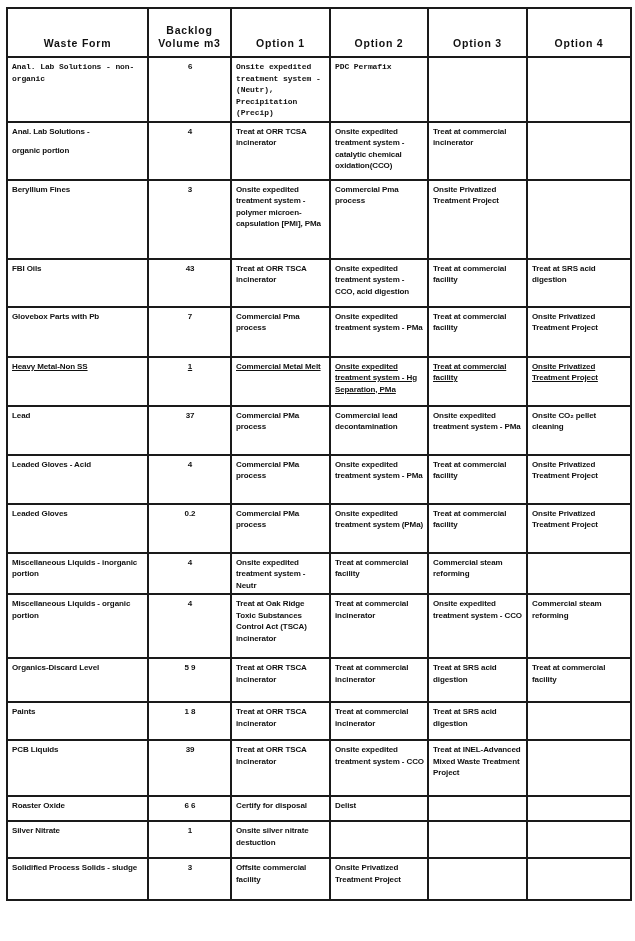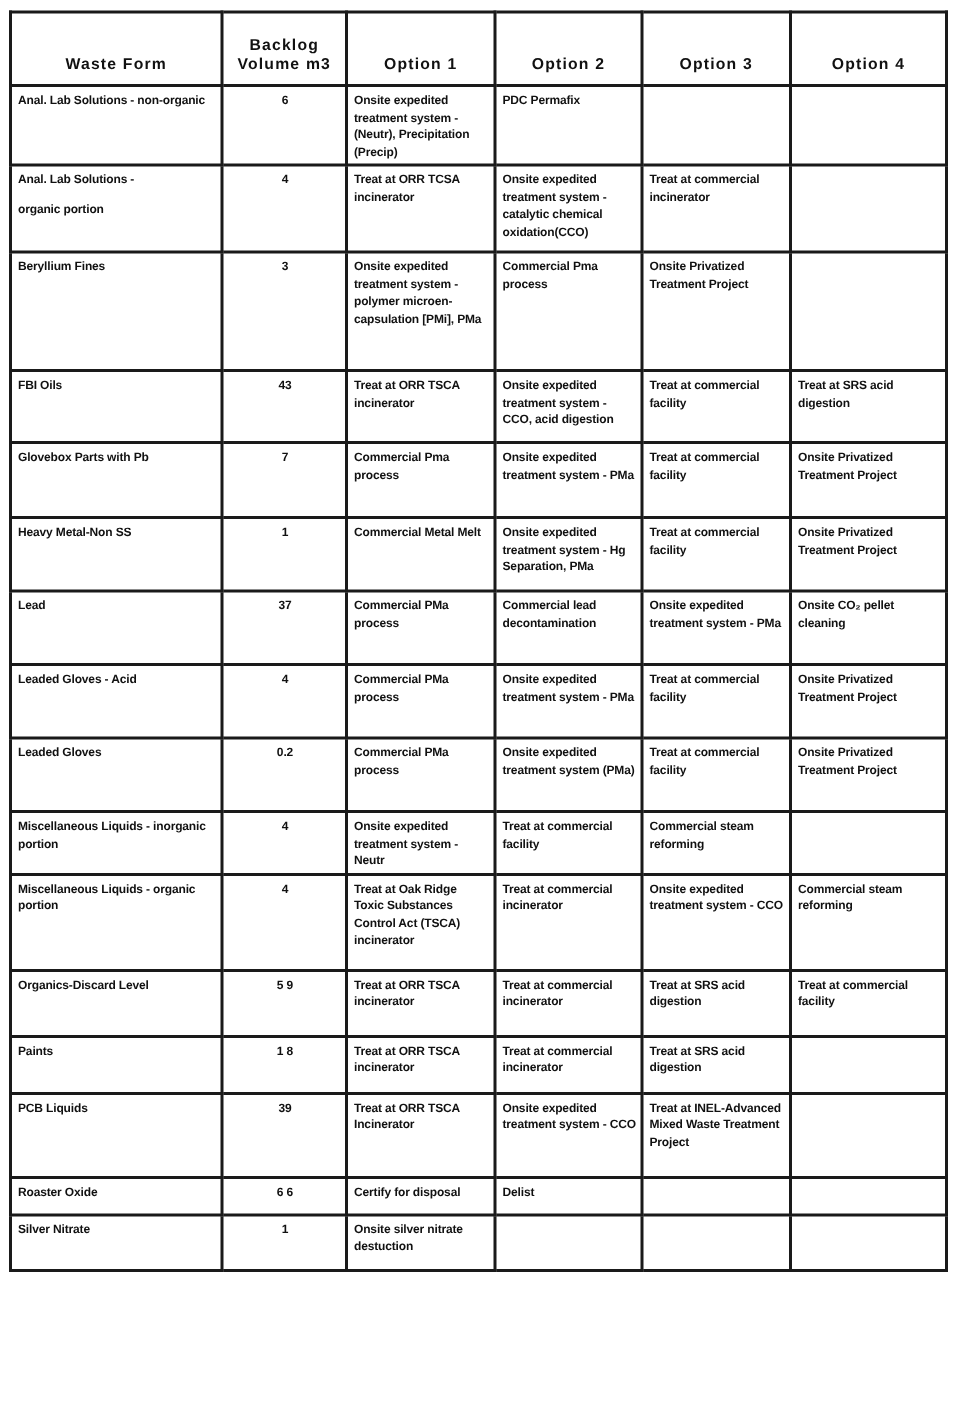--- a/index.html
+++ b/index.html
@@ -41,21 +41,21 @@
         <span>Backlog</span>
         <span>Volume  m3</span>
       </th>
       <th>Option  1</th>
       <th>Option  2</th>
       <th>Option  3</th>
       <th>Option  4</th>
     </tr>
   </thead>
   <tbody id="tbody">
-      <tr style="height: 44px;">
+      <tr style="height: 44px; font-family: Liberation Mono, monospace;">
         <td><span>Anal. Lab Solutions - non-organic</span></td>
         <td class="vol"><span>6</span></td>
         <td><span>Onsite expedited treatment system  - (Neutr), Precipitation (Precip)</span></td>
         <td><span>PDC Permafix</span></td>
         <td><span></span></td>
         <td><span></span></td>
       </tr>
       <tr style="height: 58px;">
         <td><span>Anal. Lab Solutions -</span><span class="gap"></span><span>organic portion</span></td>
         <td class="vol"><span>4</span></td>
@@ -81,21 +81,21 @@
         <td><span>Treat at SRS acid digestion</span></td>
       </tr>
       <tr style="height: 50px;">
         <td><span>Glovebox Parts with Pb</span></td>
         <td class="vol"><span>7</span></td>
         <td><span>Commercial Pma process</span></td>
         <td><span>Onsite expedited treatment system  - PMa</span></td>
         <td><span>Treat at commercial facility</span></td>
         <td><span>Onsite Privatized Treatment Project</span></td>
       </tr>
-      <tr style="height: 49px;">
+      <tr style="height: 49px; text-decoration: underline;">
         <td><span>Heavy Metal-Non SS</span></td>
         <td class="vol"><span>1</span></td>
         <td><span>Commercial Metal Melt</span></td>
         <td><span>Onsite expedited treatment system  - Hg Separation, PMa</span></td>
         <td><span>Treat at commercial facility</span></td>
         <td><span>Onsite Privatized Treatment Project</span></td>
       </tr>
       <tr style="height: 49px;">
         <td><span>Lead</span></td>
         <td class="vol"><span>37</span></td>
@@ -169,14 +169,22 @@
         <td><span></span></td>
       </tr>
       <tr style="height: 37px;">
         <td><span>Silver Nitrate</span></td>
         <td class="vol"><span>1</span></td>
         <td><span>Onsite silver nitrate destuction</span></td>
         <td><span></span></td>
         <td><span></span></td>
         <td><span></span></td>
       </tr>
+      <tr style="height: 42px;">
+        <td><span>Solidified Process Solids  - sludge</span></td>
+        <td class="vol"><span>3</span></td>
+        <td><span>Offsite commercial facility</span></td>
+        <td><span>Onsite Privatized Treatment Project</span></td>
+        <td><span></span></td>
+        <td><span></span></td>
+      </tr>
     </tbody>
 </table>
 
 </body></html>

